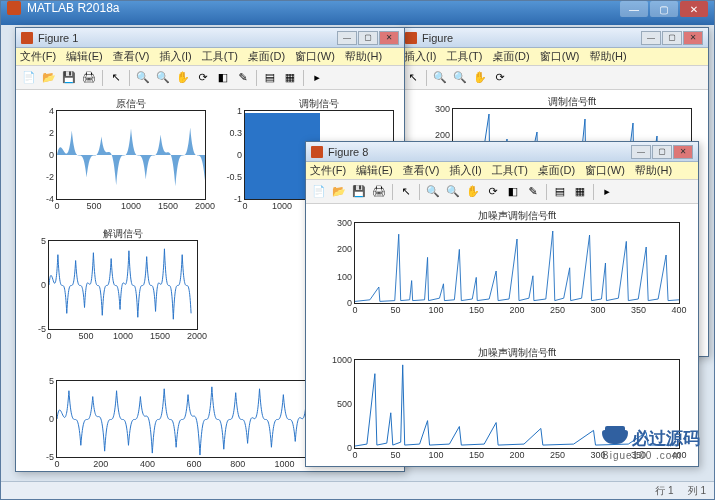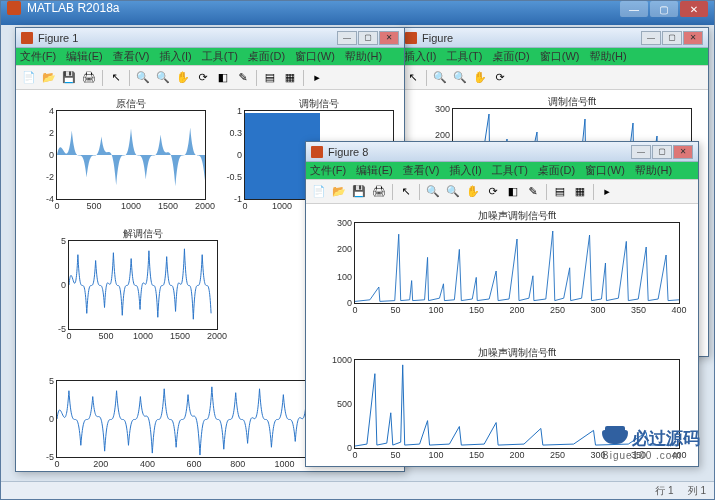--- a/index.html
+++ b/index.html
@@ -10,21 +10,21 @@
 .titlebar .spacer{flex:1}
 .winbtns{display:flex;gap:2px}
 .winbtn{width:28px;height:16px;background:rgba(255,255,255,.3);border-radius:2px;display:flex;align-items:center;justify-content:center;font-size:10px;color:#fff}
 .winbtn.close{background:#c0504d}
 .figwin{position:absolute;background:#fff;border:1px solid #507090;box-shadow:2px 2px 8px rgba(0,0,0,.25)}
 .fig-title{height:20px;background:linear-gradient(#e8f0fa,#c6d8ec);display:flex;align-items:center;padding:0 5px;font-size:11px;color:#333;border-bottom:1px solid #a0b4c8}
 .fig-title .ficon{width:12px;height:12px;background:#c94b1f;margin-right:5px;border-radius:1px}
 .fig-title .spacer{flex:1}
 .fwbtn{width:20px;height:14px;background:#e0e6ec;border:1px solid #9ab;margin-left:1px;display:flex;align-items:center;justify-content:center;font-size:8px}
 .fwbtn.close{background:#d77}
-.menubar{height:18px;background:#22c55e;display:flex;align-items:center;padding:0 4px;gap:10px;font-size:11px;color:#333;border-bottom:1px solid #d0d0d0}
+.menubar{height:18px;background:#fef9c3;display:flex;align-items:center;padding:0 4px;gap:10px;font-size:11px;color:#333;border-bottom:1px solid #d0d0d0}
 .toolbar{height:24px;background:#f4f4f4;display:flex;align-items:center;padding:0 4px;gap:2px;border-bottom:1px solid #d0d0d0}
 .tbtn{width:18px;height:18px;display:flex;align-items:center;justify-content:center;border-radius:2px}
 .tsep{width:1px;height:16px;background:#c0c0c0;margin:0 2px}
 .plots{position:relative;background:#fff}
 .axes{position:absolute;border:1px solid #222}
 .axes svg{position:absolute;inset:0;width:100%;height:100%}
 .ptitle{position:absolute;top:-14px;left:0;right:0;text-align:center;font-size:10px;color:#333}
 .ytk{position:absolute;right:100%;padding-right:3px;font-size:9px;color:#333;transform:translateY(-50%)}
 .xtk{position:absolute;top:100%;padding-top:2px;font-size:9px;color:#333;transform:translateX(-50%)}
 .watermark{position:absolute;right:14px;bottom:38px;text-align:left;color:#3060a0;font-weight:bold;font-size:17px;z-index:50}
@@ -154,21 +154,21 @@
         <div class="xtk" style="left:0%">0</div>
           <div class="xtk" style="left:25%">1000</div>
           <div class="xtk" style="left:50%">2000</div>
           <div class="xtk" style="left:75%">3000</div>
           <div class="xtk" style="left:100%">4000</div>
         <svg>
             <rect x="0" y="2" width="75" height="86" fill="#2a74c8"></rect>
           </svg>
       </div>
 
-      <div class="axes" style="left:52px;top:150px;width:150px;height:90px">
+      <div class="axes" style="left:32px;top:150px;width:150px;height:90px">
         <div class="ptitle">解调信号</div>
         <div class="ytk" style="top:0%">5</div>
           <div class="ytk" style="top:50%">0</div>
           <div class="ytk" style="top:100%">-5</div>
         <div class="xtk" style="left:0%">0</div>
           <div class="xtk" style="left:25%">500</div>
           <div class="xtk" style="left:50%">1000</div>
           <div class="xtk" style="left:75%">1500</div>
           <div class="xtk" style="left:100%">2000</div>
         <svg preserveAspectRatio="none" viewBox="0 0 150 90">

